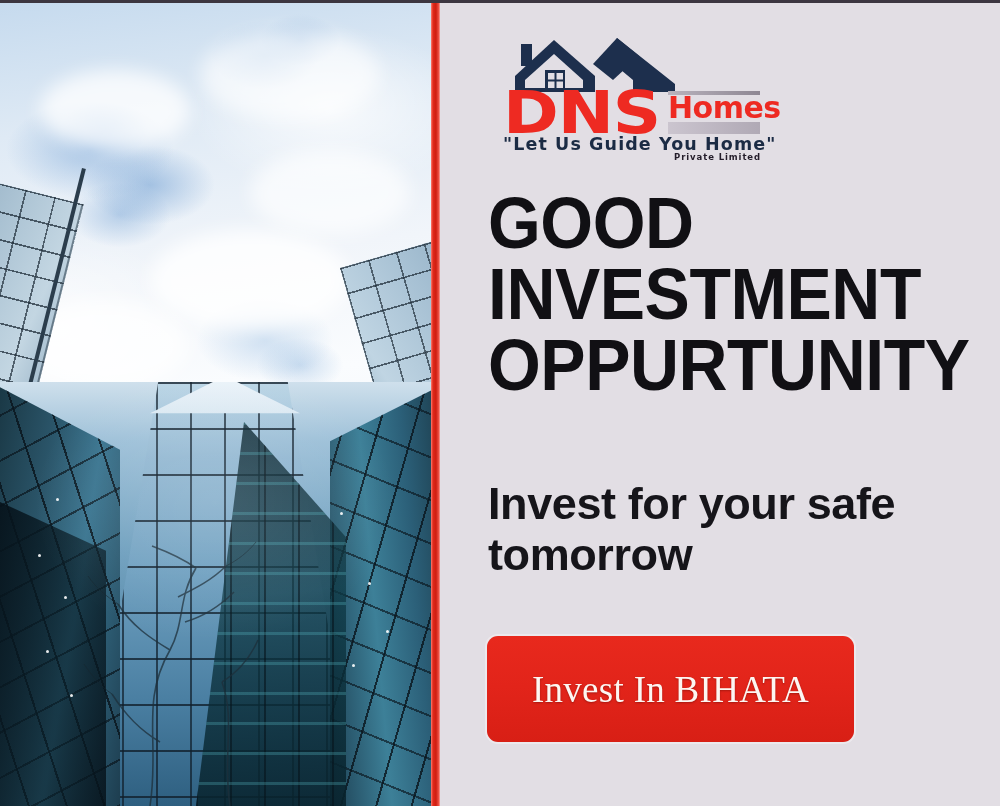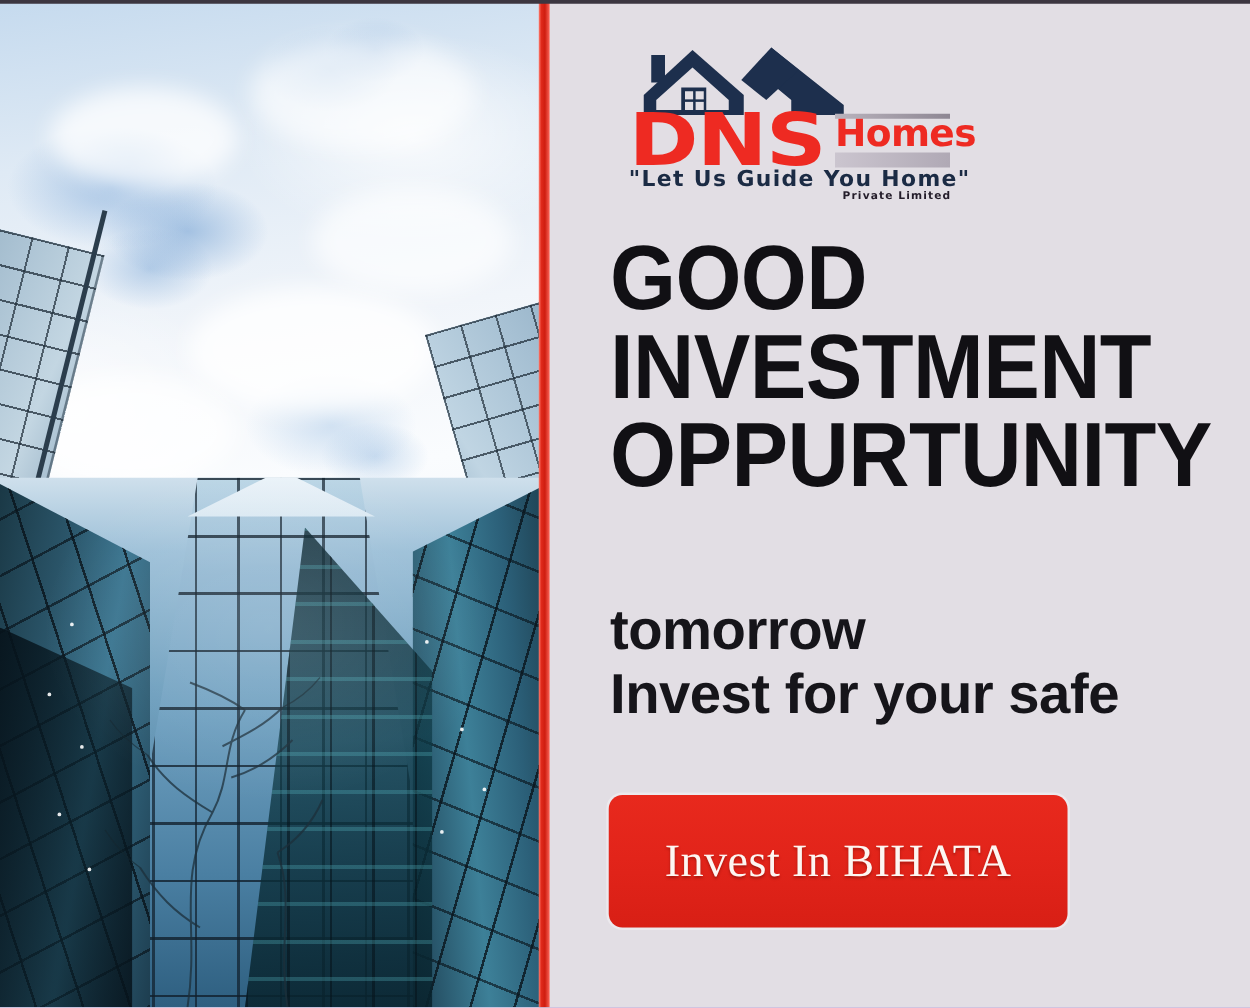--- a/index.html
+++ b/index.html
@@ -480,22 +480,22 @@
       <div class="logo-tagline">"Let Us Guide You Home"</div>
     </div>
 
     <div class="headline">
       <span class="headline-line">GOOD</span>
       <span class="headline-line">INVESTMENT</span>
       <span class="headline-line">OPPURTUNITY</span>
     </div>
 
     <div class="subheadline">
+      <span class="subheadline-line">Invest for your safe</span>
       <span class="subheadline-line">tomorrow</span>
-      <span class="subheadline-line">Invest for your safe</span>
     </div>
 
     <button class="cta-button">
       <span class="cta-label">Invest In BIHATA</span>
     </button>
 
   </div>
 
 
   <div class="top-hairline"></div>

